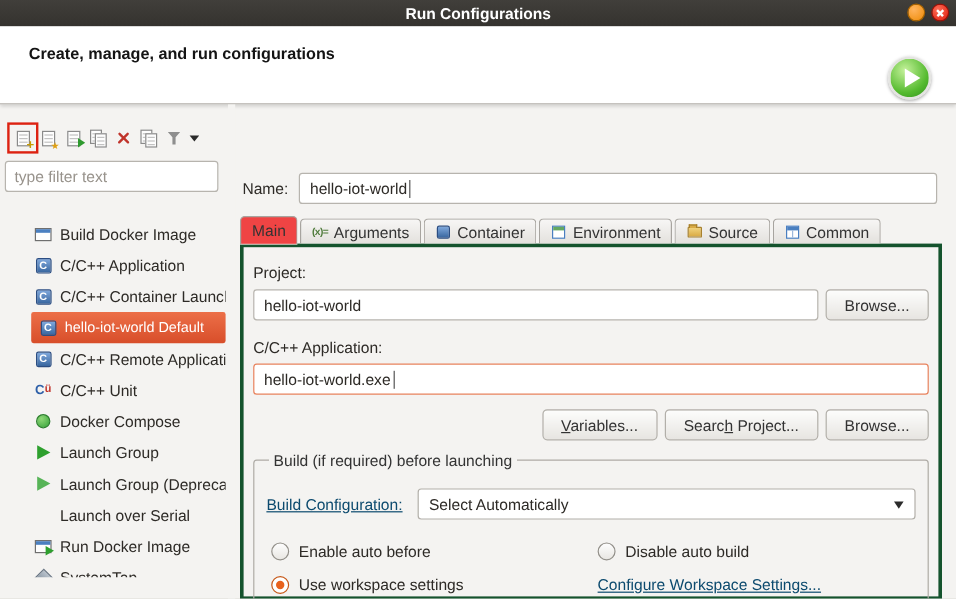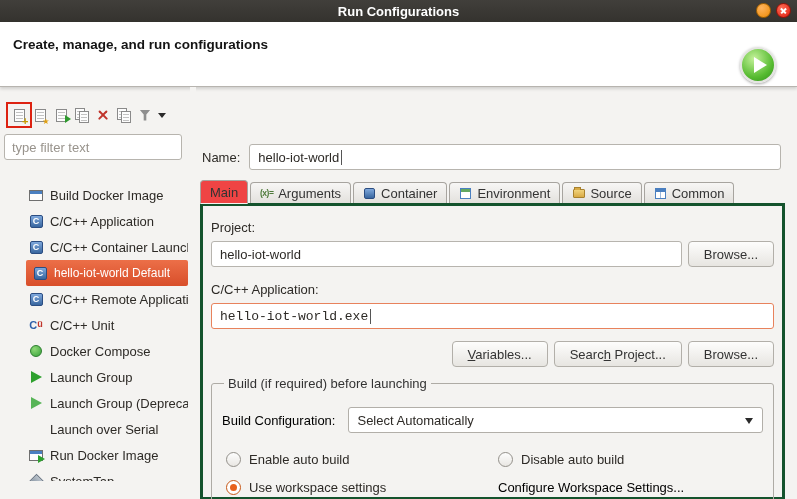--- a/index.html
+++ b/index.html
@@ -15,21 +15,21 @@
   .controls{position:absolute;right:6px;top:3px;display:flex;gap:5px;}
   .circle{width:15px;height:15px;border-radius:50%;display:inline-block;box-sizing:border-box;}
   .circle.min{background:radial-gradient(circle at 35% 30%,#ffb45e,#ee8b07);border:1px solid #a96400;}
   .circle.close{background:radial-gradient(circle at 35% 30%,#ff6c55,#dd1c0e);border:1px solid #991108;position:relative;}
   .circle.close::before,.circle.close::after{content:"";position:absolute;left:3px;width:7px;height:1.6px;background:#fff;top:5.6px;}
   .circle.close::before{transform:rotate(45deg);}
   .circle.close::after{transform:rotate(-45deg);}
   
   .header{position:absolute;top:22px;left:0;right:0;height:65px;background:#ffffff;
     border-bottom:1px solid #b7b4af;box-shadow:0 2px 3px rgba(0,0,0,.15);box-sizing:border-box;}
-  .header-title{position:absolute;left:13px;top:15px;font-weight:bold;font-size:13.5px;color:#141414;}
+  .header-title{position:absolute;left:24px;top:15px;font-weight:bold;font-size:13.5px;color:#141414;}
   .run-big{position:absolute;right:21px;top:25px;width:36px;height:36px;border-radius:50%;
     background:radial-gradient(circle at 38% 30%,#c4f19a,#56bb30 62%,#2f8f1b);
     border:2px solid #e4e4e1;box-shadow:0 1px 3px rgba(0,0,0,.35);box-sizing:border-box;}
   .run-big .tri{position:absolute;left:12px;top:8px;width:0;height:0;
     border-left:13px solid #ffffff;border-top:8px solid transparent;border-bottom:8px solid transparent;}
   
   .body{position:absolute;top:87px;left:0;right:0;bottom:0;}
   .left{position:absolute;left:0;top:0;bottom:18px;width:190px;overflow:hidden;}
   .sash{position:absolute;left:190px;top:0;bottom:0;width:6px;background:#f4f3f1;}
   .right{position:absolute;left:196px;right:0;top:0;bottom:0;margin-top:24px;}
@@ -101,30 +101,30 @@
   .ti-source{width:12px;height:9px;background:linear-gradient(#f0d27c,#d9ab45);border:1px solid #a8812e;border-radius:1px;position:relative;box-sizing:border-box;}
   .ti-source::before{content:"";position:absolute;left:0;top:-3px;width:5px;height:2px;background:#d9ab45;border:1px solid #a8812e;border-bottom:none;}
   .ti-common{width:11px;height:11px;background:#fff;border:1px solid #4a7fc0;box-sizing:border-box;position:relative;}
   .ti-common::before{content:"";position:absolute;left:0;right:0;top:0;height:3px;background:#4a7fc0;}
   .ti-common::after{content:"";position:absolute;left:4px;top:3px;bottom:0;width:1px;background:#9cb8dc;}
   .content{margin:0 12px 0 4px;border:3px solid #14532d;background:#f4f3f1;
     padding:12px 8px 0 8px;height:calc(100% - 91px);box-sizing:border-box;position:relative;z-index:1;}
   .flabel{margin:2px 0 0 0;}
   .row{display:flex;gap:6px;align-items:center;margin-top:6px;}
   .row .field{flex:1;}
-  .field.app{margin-top:6px;border-color:#e8825c;font-family:Liberation Mono, monospace;}
+  .field.app{margin-top:6px;border-color:#e8825c;}
   .btn{height:26px;padding:0 15px;border:1px solid #b2afa9;border-radius:4px;
     background:linear-gradient(#fdfdfc,#e7e5e1);font-family:"Liberation Sans",sans-serif;
     font-size:13px;color:#333;box-sizing:border-box;}
   .btn-row{display:flex;justify-content:flex-end;gap:6px;margin-top:12px;}
   .mn{text-decoration:underline;}
   .mt{margin-top:15px;}
   .group{margin:9px 0 0 0;border:1px solid #aeaba5;border-radius:3px;padding:8px 10px 14px 10px;}
   .group legend{padding:0 4px;margin-left:2px;font-size:13px;color:#333;}
-  .link{color:#000000;cursor:pointer;}
+  .link{color:#0c4a6e;text-decoration:underline;cursor:pointer;}
   .bc-row{display:flex;align-items:center;gap:13px;margin-top:8px;}
   .combo{flex:1;height:26px;box-sizing:border-box;background:#fff;border:1px solid #b2afa9;border-radius:3px;
     display:flex;align-items:center;padding:0 24px 0 8px;position:relative;}
   .combo .arrow{position:absolute;right:9px;top:10px;width:0;height:0;
     border-left:4.5px solid transparent;border-right:4.5px solid transparent;border-top:6px solid #2b2b2b;}
   .radio-grid{display:grid;grid-template-columns:272px 1fr;row-gap:13px;margin-top:19px;padding-left:4px;align-items:center;}
   .ritem{display:flex;align-items:center;gap:8px;}
   .radio{width:15px;height:15px;border-radius:50%;box-sizing:border-box;
     border:1px solid #93908a;background:linear-gradient(#fdfdfd,#e9e7e3);flex:0 0 auto;}
   .radio.checked{border-color:#c65717;background:#fff;display:flex;align-items:center;justify-content:center;}
@@ -338,21 +338,21 @@
             <a class="link">Build Configuration:</a>
             <div class="combo">
               <span>Select Automatically</span>
               <span class="arrow"></span>
             </div>
           </div>
 
           <div class="radio-grid">
             <label class="ritem">
               <span class="radio"></span>
-              <span>Enable auto build</span>
+              <span>Enable auto before</span>
             </label>
             <label class="ritem">
               <span class="radio"></span>
               <span>Disable auto build</span>
             </label>
             <label class="ritem">
               <span class="radio checked"></span>
               <span>Use workspace settings</span>
             </label>
             <a class="link">Configure Workspace Settings...</a>

